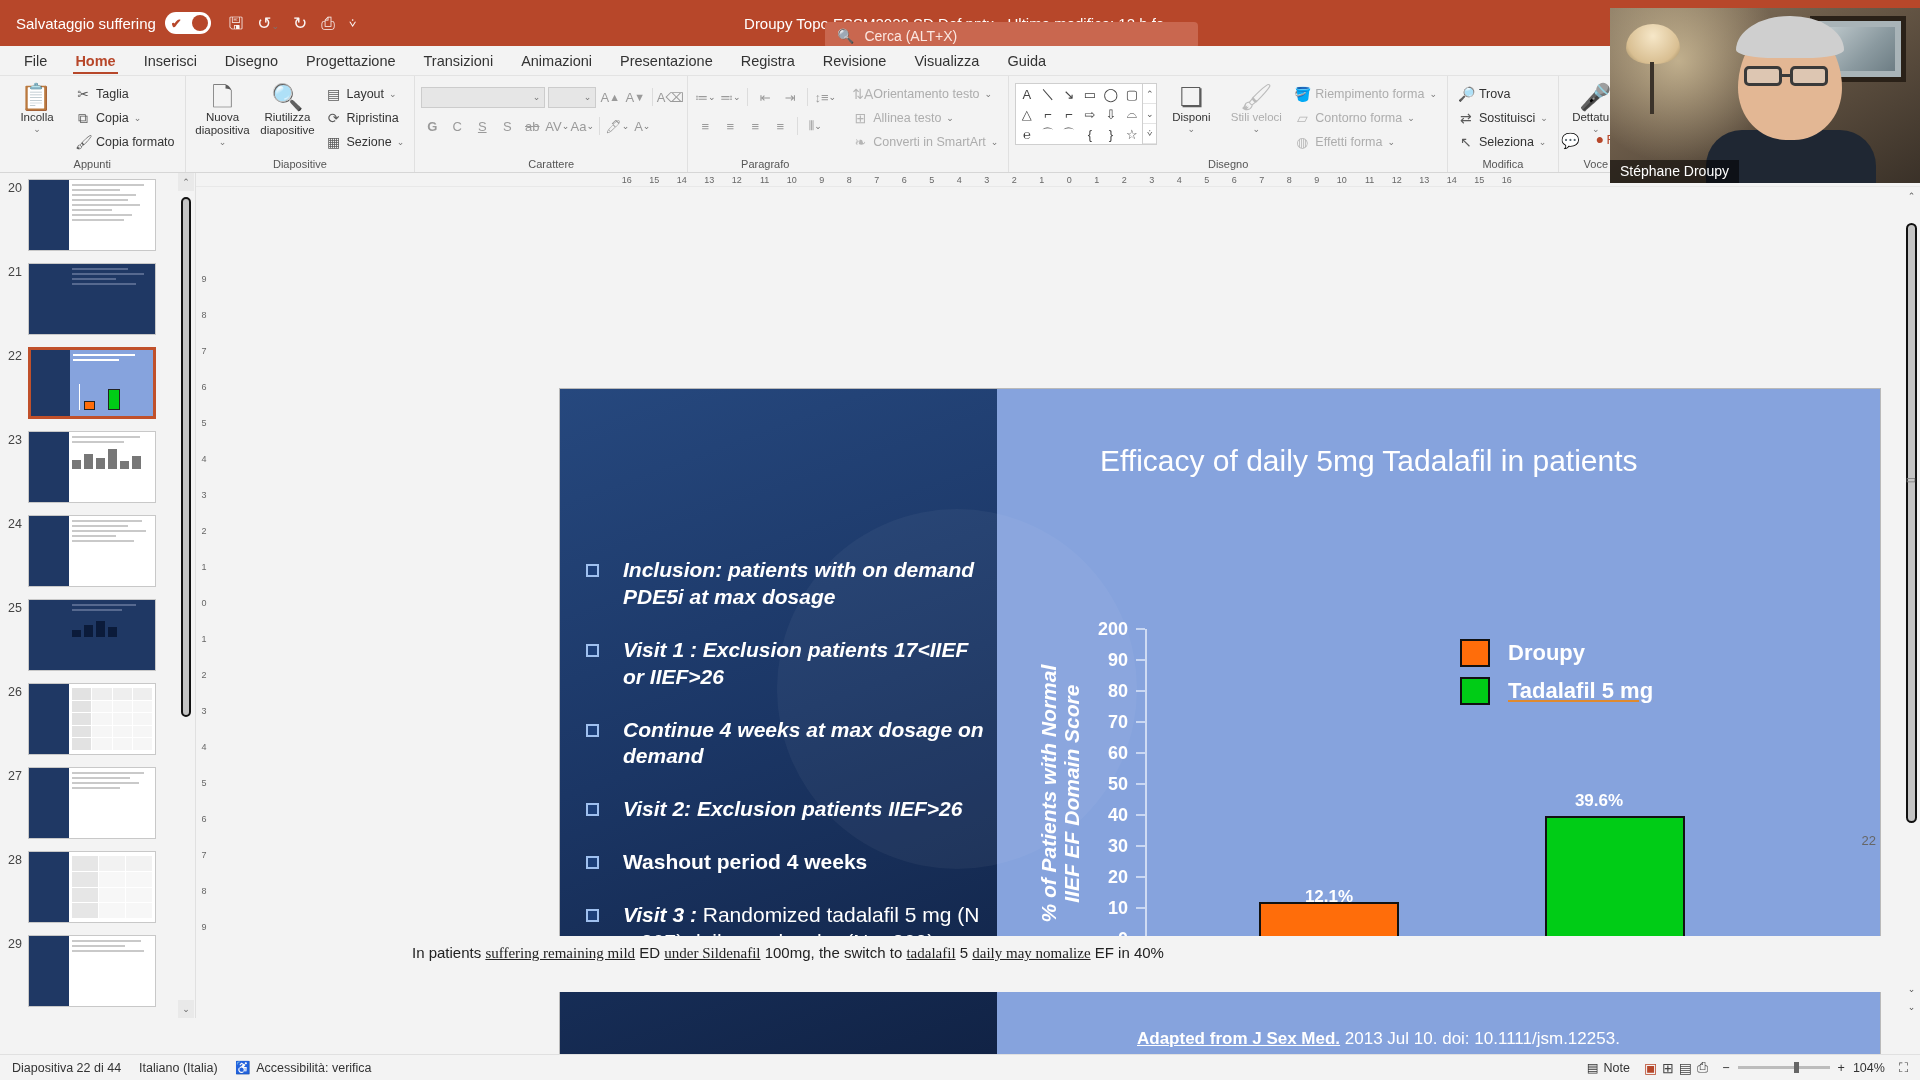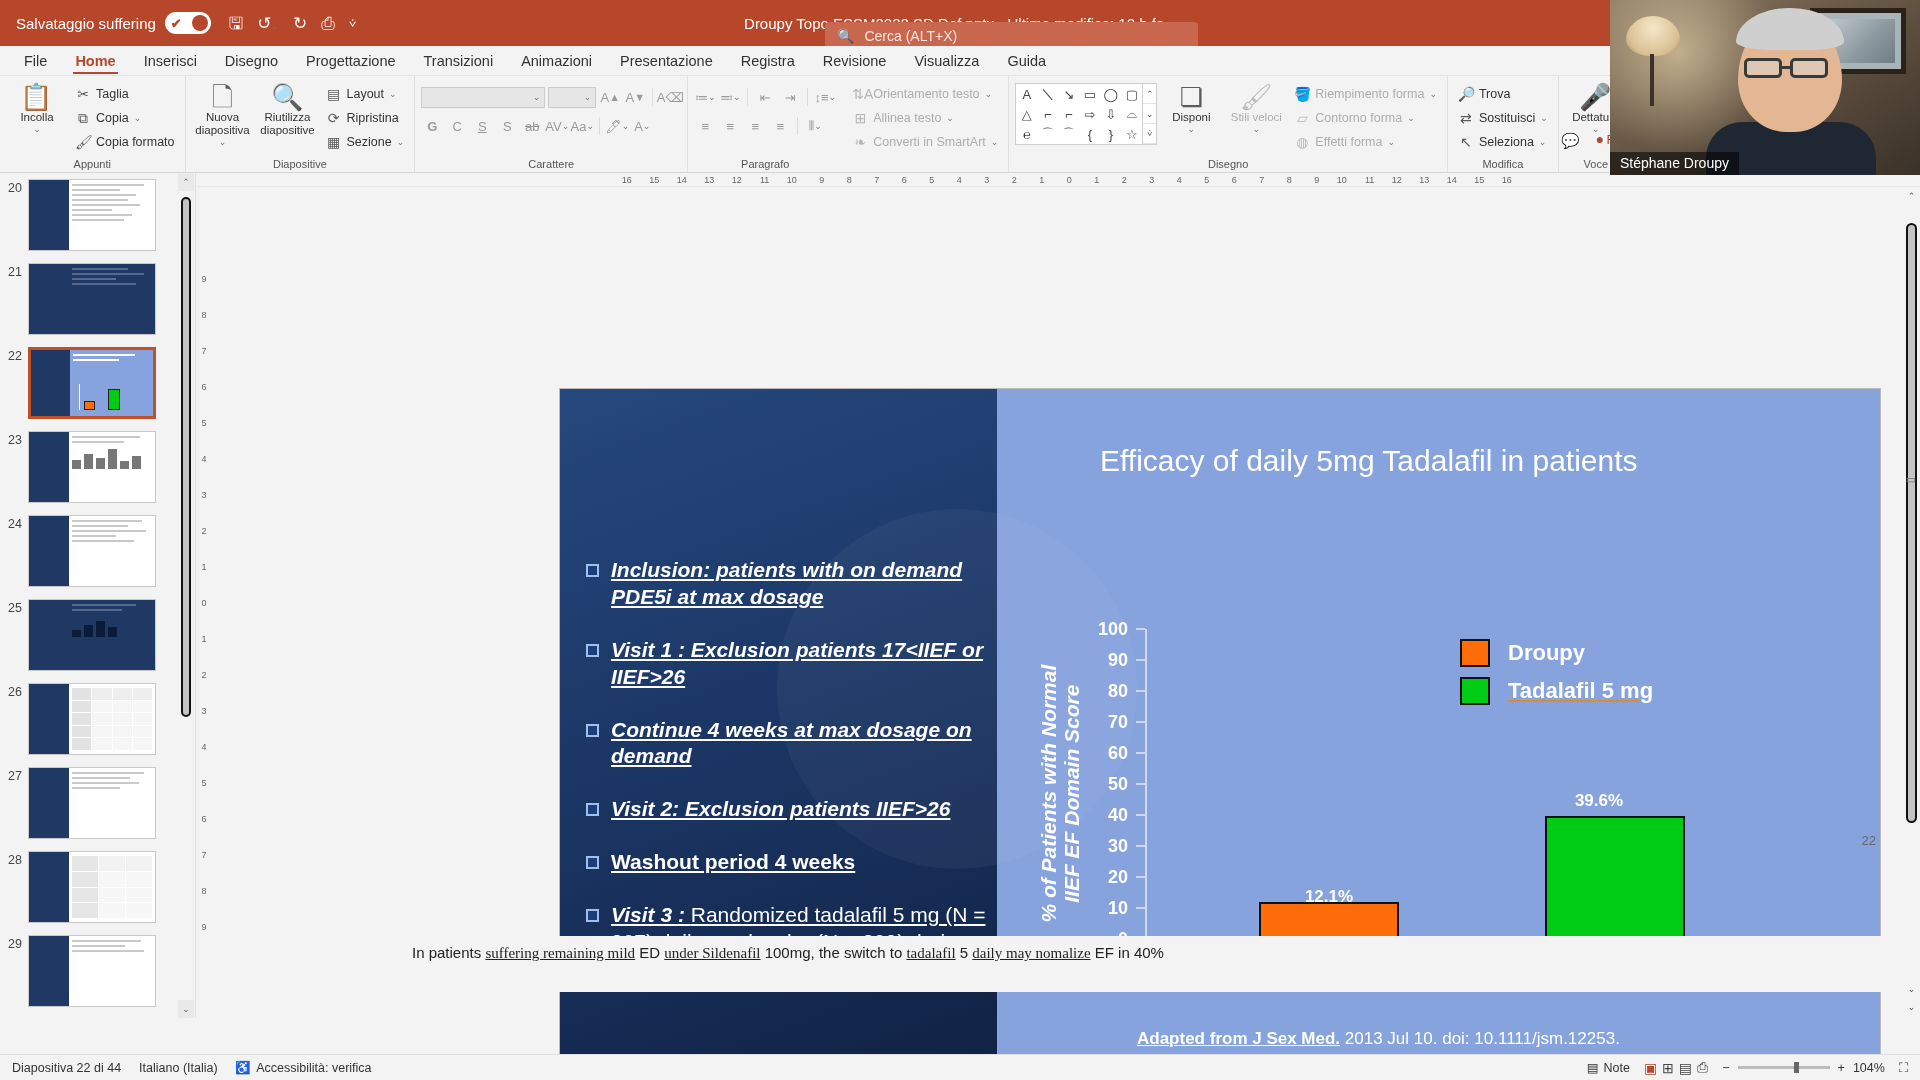--- a/index.html
+++ b/index.html
@@ -104,21 +104,21 @@
   .shapegal { border:1px solid #cfcfcf; background:#fff; width:128px; height:62px;
     display:grid; grid-template-columns:repeat(6,1fr); grid-template-rows:repeat(3,1fr);
     font-size:13px; color:#444; align-items:center; justify-items:center; }
   .shapescroll { display:flex; flex-direction:column; width:14px; height:62px;
     border:1px solid #cfcfcf; border-left:0; background:#fff; }
   .shapescroll div { flex:1; display:flex; align-items:center; justify-content:center;
     font-size:9px; color:#555; border-bottom:1px solid #e4e4e4; }
 
   
   .webcam {
-    position:absolute; right:0; top:0; width:310px; height:175px;
+    position:absolute; right:0; top:8px; width:310px; height:175px;
     background: linear-gradient(160deg,#6b5a4a 0%, #4b3e32 45%, #2e2620 100%);
     overflow:hidden; z-index:30;
   }
   .wc-wall { position:absolute; inset:0;
     background:
       radial-gradient(circle at 22% 30%, rgba(255,236,190,.55), rgba(255,236,190,0) 38%),
       linear-gradient(150deg,#8a7a63 0%, #6a5a48 40%, #3a3128 100%); }
   .wc-frame { position:absolute; right:14px; top:8px; width:96px; height:66px;
     background:#a9b4b8; border:5px solid #2a2118; }
   .wc-frame::after{content:"";position:absolute;inset:6px;
@@ -192,21 +192,21 @@
     content:""; position:absolute; right:-140px; top:120px; width:360px; height:360px;
     border-radius:50%; background:rgba(255,255,255,.045);
   }
   .slide-title {
     position:absolute; left:540px; top:52px; width:740px;
     color:#fff; font-size:30px; line-height:1.32; font-weight:400;
   }
   .slide-title u { text-decoration: underline; text-underline-offset:3px; }
 
   .bullets { position:absolute; left:26px; top:168px; width:400px; color:#fff; }
-  .bullet { display:flex; gap:12px; margin-bottom:26px;text-decoration:underline; }
+  .bullet { display:flex; gap:24px; margin-bottom:26px; }
   .bsq { width:13px; height:13px; border:2px solid #9fc0ef; background:#1c3f79; flex:0 0 auto; margin-top:7px; }
   .btxt { font-size:21px; line-height:1.28; font-weight:bold; font-style:italic; }
   .btxt.upright { font-style:normal; }
   .btxt .reg { font-weight:normal; font-style:normal; }
   .btxt u { text-decoration:underline; }
 
   
   .chart { position:absolute; left:470px; top:240px; width:830px; height:400px; }
   .ylab {
     position:absolute; left:0; top:0; height:330px; width:62px;
@@ -861,21 +861,21 @@
       <div class="chart">
 
         <div class="ylab">
           <div class="ylab-inner">
             <span>% of Patients with Normal</span>
             <span>IIEF EF Domain Score</span>
           </div>
         </div>
 
         <div class="yticks">
-          <div class="ytick" style="top:0px">100</div>
+          <div class="ytick" style="top:0px">200</div>
           <div class="ytick" style="top:31px">90</div>
           <div class="ytick" style="top:62px">80</div>
           <div class="ytick" style="top:93px">70</div>
           <div class="ytick" style="top:124px">60</div>
           <div class="ytick" style="top:155px">50</div>
           <div class="ytick" style="top:186px">40</div>
           <div class="ytick" style="top:217px">30</div>
           <div class="ytick" style="top:248px">20</div>
           <div class="ytick" style="top:279px">10</div>
           <div class="ytick" style="top:310px">0</div>

